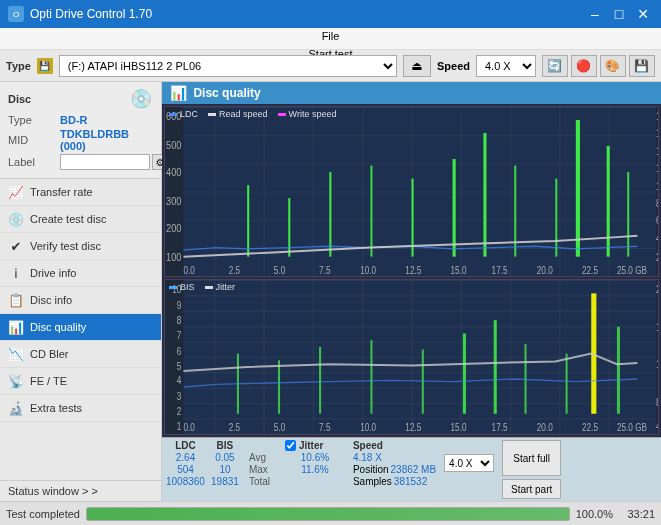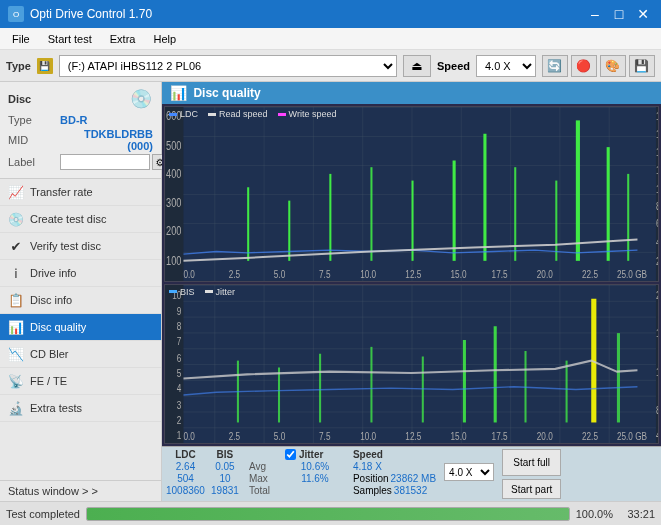--- a/index.html
+++ b/index.html
@@ -6,21 +6,21 @@
     body { font-family: 'Segoe UI', Tahoma, sans-serif; font-size: 11px; background: #f0f0f0; width: 661px; height: 525px; overflow: hidden; }
 
     
     .title-bar { background: #1a73c8; color: white; height: 28px; display: flex; align-items: center; justify-content: space-between; padding: 0 8px; font-size: 12px; }
     .title-bar-left { display: flex; align-items: center; gap: 6px; }
     .title-bar-icon { width: 16px; height: 16px; background: #4a9edd; border-radius: 2px; display: flex; align-items: center; justify-content: center; font-size: 8px; color: white; }
     .title-bar-controls { display: flex; gap: 4px; }
     .title-btn { width: 20px; height: 20px; display: flex; align-items: center; justify-content: center; cursor: pointer; color: white; font-size: 14px; border-radius: 2px; }
 
     
-    .menu-bar { background: #f5f5f5; height: 22px; display: flex; align-items: center; padding: 0 4px; border-bottom: 1px solid #ddd; gap: 2px; }
+    .menu-bar { background: #f5f5f5; height: 22px; display: flex; align-items: center; padding: 0 4px; border-bottom: 1px solid #ddd; gap: 2px; flex-direction: column; }
     .menu-item { padding: 2px 8px; cursor: pointer; font-size: 11px; border-radius: 2px; }
 
     
     .drive-bar { background: #e8e8e8; height: 32px; display: flex; align-items: center; padding: 0 6px; gap: 6px; border-bottom: 1px solid #ccc; }
     .drive-label { font-size: 11px; font-weight: bold; color: #333; }
     .drive-select { flex: 1; height: 22px; font-size: 11px; border: 1px solid #aaa; background: white; padding: 0 4px; }
     .eject-btn { width: 28px; height: 22px; background: #e0e0e0; border: 1px solid #aaa; display: flex; align-items: center; justify-content: center; cursor: pointer; font-size: 12px; }
     .speed-label { font-size: 11px; font-weight: bold; }
     .speed-select { width: 60px; height: 22px; font-size: 11px; border: 1px solid #aaa; background: white; padding: 0 4px; }
     .drive-icons { display: flex; gap: 3px; }
@@ -29,21 +29,21 @@
     
     .main { display: flex; height: calc(525px - 28px - 22px - 32px - 24px); }
 
     
     .sidebar { width: 162px; background: #e8e8e8; border-right: 1px solid #ccc; display: flex; flex-direction: column; }
     .disc-info-panel { padding: 6px 8px; border-bottom: 1px solid #ccc; background: #ececec; }
     .disc-info-header { display: flex; align-items: center; justify-content: space-between; margin-bottom: 4px; }
     .disc-section-title { font-weight: bold; font-size: 11px; color: #333; }
     .disc-row { display: flex; align-items: center; margin-bottom: 2px; font-size: 11px; }
     .disc-row-label { color: #555; width: 52px; flex-shrink: 0; }
-    .disc-row-value { color: #1a6dc8; font-weight: bold; text-align: right; }
+    .disc-row-value { color: #1a6dc8; font-weight: bold; }
     .disc-row-value.black { color: #333; }
     .label-input { display: flex; align-items: center; gap: 2px; }
     .label-field { width: 90px; height: 16px; border: 1px solid #aaa; font-size: 10px; background: white; }
     .label-btn { width: 16px; height: 16px; background: #e0e0e0; border: 1px solid #aaa; display: flex; align-items: center; justify-content: center; cursor: pointer; font-size: 10px; }
 
     
     .nav-items { flex: 1; overflow-y: auto; }
     .nav-item { display: flex; align-items: center; padding: 5px 8px; cursor: pointer; font-size: 11px; color: #333; border-bottom: 1px solid #ddd; gap: 6px; }
     .nav-item.active { background: #1a73c8; color: white; }
     .nav-item-icon { width: 16px; height: 16px; flex-shrink: 0; display: flex; align-items: center; justify-content: center; font-size: 13px; }
@@ -60,21 +60,21 @@
 
     
     .charts-area { flex: 1; display: flex; flex-direction: column; background: #2a2a4a; padding: 2px; gap: 2px; }
 
     
     .chart-container { flex: 1; position: relative; background: #1e2a3a; border: 1px solid #445; }
     .chart-legend { position: absolute; top: 2px; left: 4px; display: flex; gap: 10px; font-size: 9px; z-index: 10; }
     .legend-item { display: flex; align-items: center; gap: 3px; color: #ddd; }
     .legend-dot { width: 8px; height: 3px; }
     .speed-drop { height: 18px; font-size: 10px; border: 1px solid #aaa; background: white; width: 50px; }
-    .start-full-btn { background: #e8e8e8; border: 1px solid #aaa; padding: 2px 8px; cursor: pointer; font-size: 10px; height: 27px; }
+    .start-full-btn { background: #e8e8e8; border: 1px solid #aaa; padding: 2px 8px; cursor: pointer; font-size: 10px; height: 36px; }
     .start-part-btn { background: #e8e8e8; border: 1px solid #aaa; padding: 2px 8px; cursor: pointer; font-size: 10px; height: 20px; }
 
     
     .progress-bar-container { background: #e0e0e0; border-top: 1px solid #ccc; height: 24px; display: flex; align-items: center; padding: 0 6px; gap: 6px; }
     .status-text { font-size: 11px; color: #333; }
     .progress-outer { flex: 1; height: 14px; background: #ccc; border: 1px solid #aaa; border-radius: 2px; overflow: hidden; }
     .progress-inner { height: 100%; background: linear-gradient(to right, #4caf50, #66bb6a); }
     .progress-pct { font-size: 11px; color: #333; min-width: 36px; text-align: right; }
     .time-label { font-size: 11px; color: #333; min-width: 36px; text-align: right; }
 

